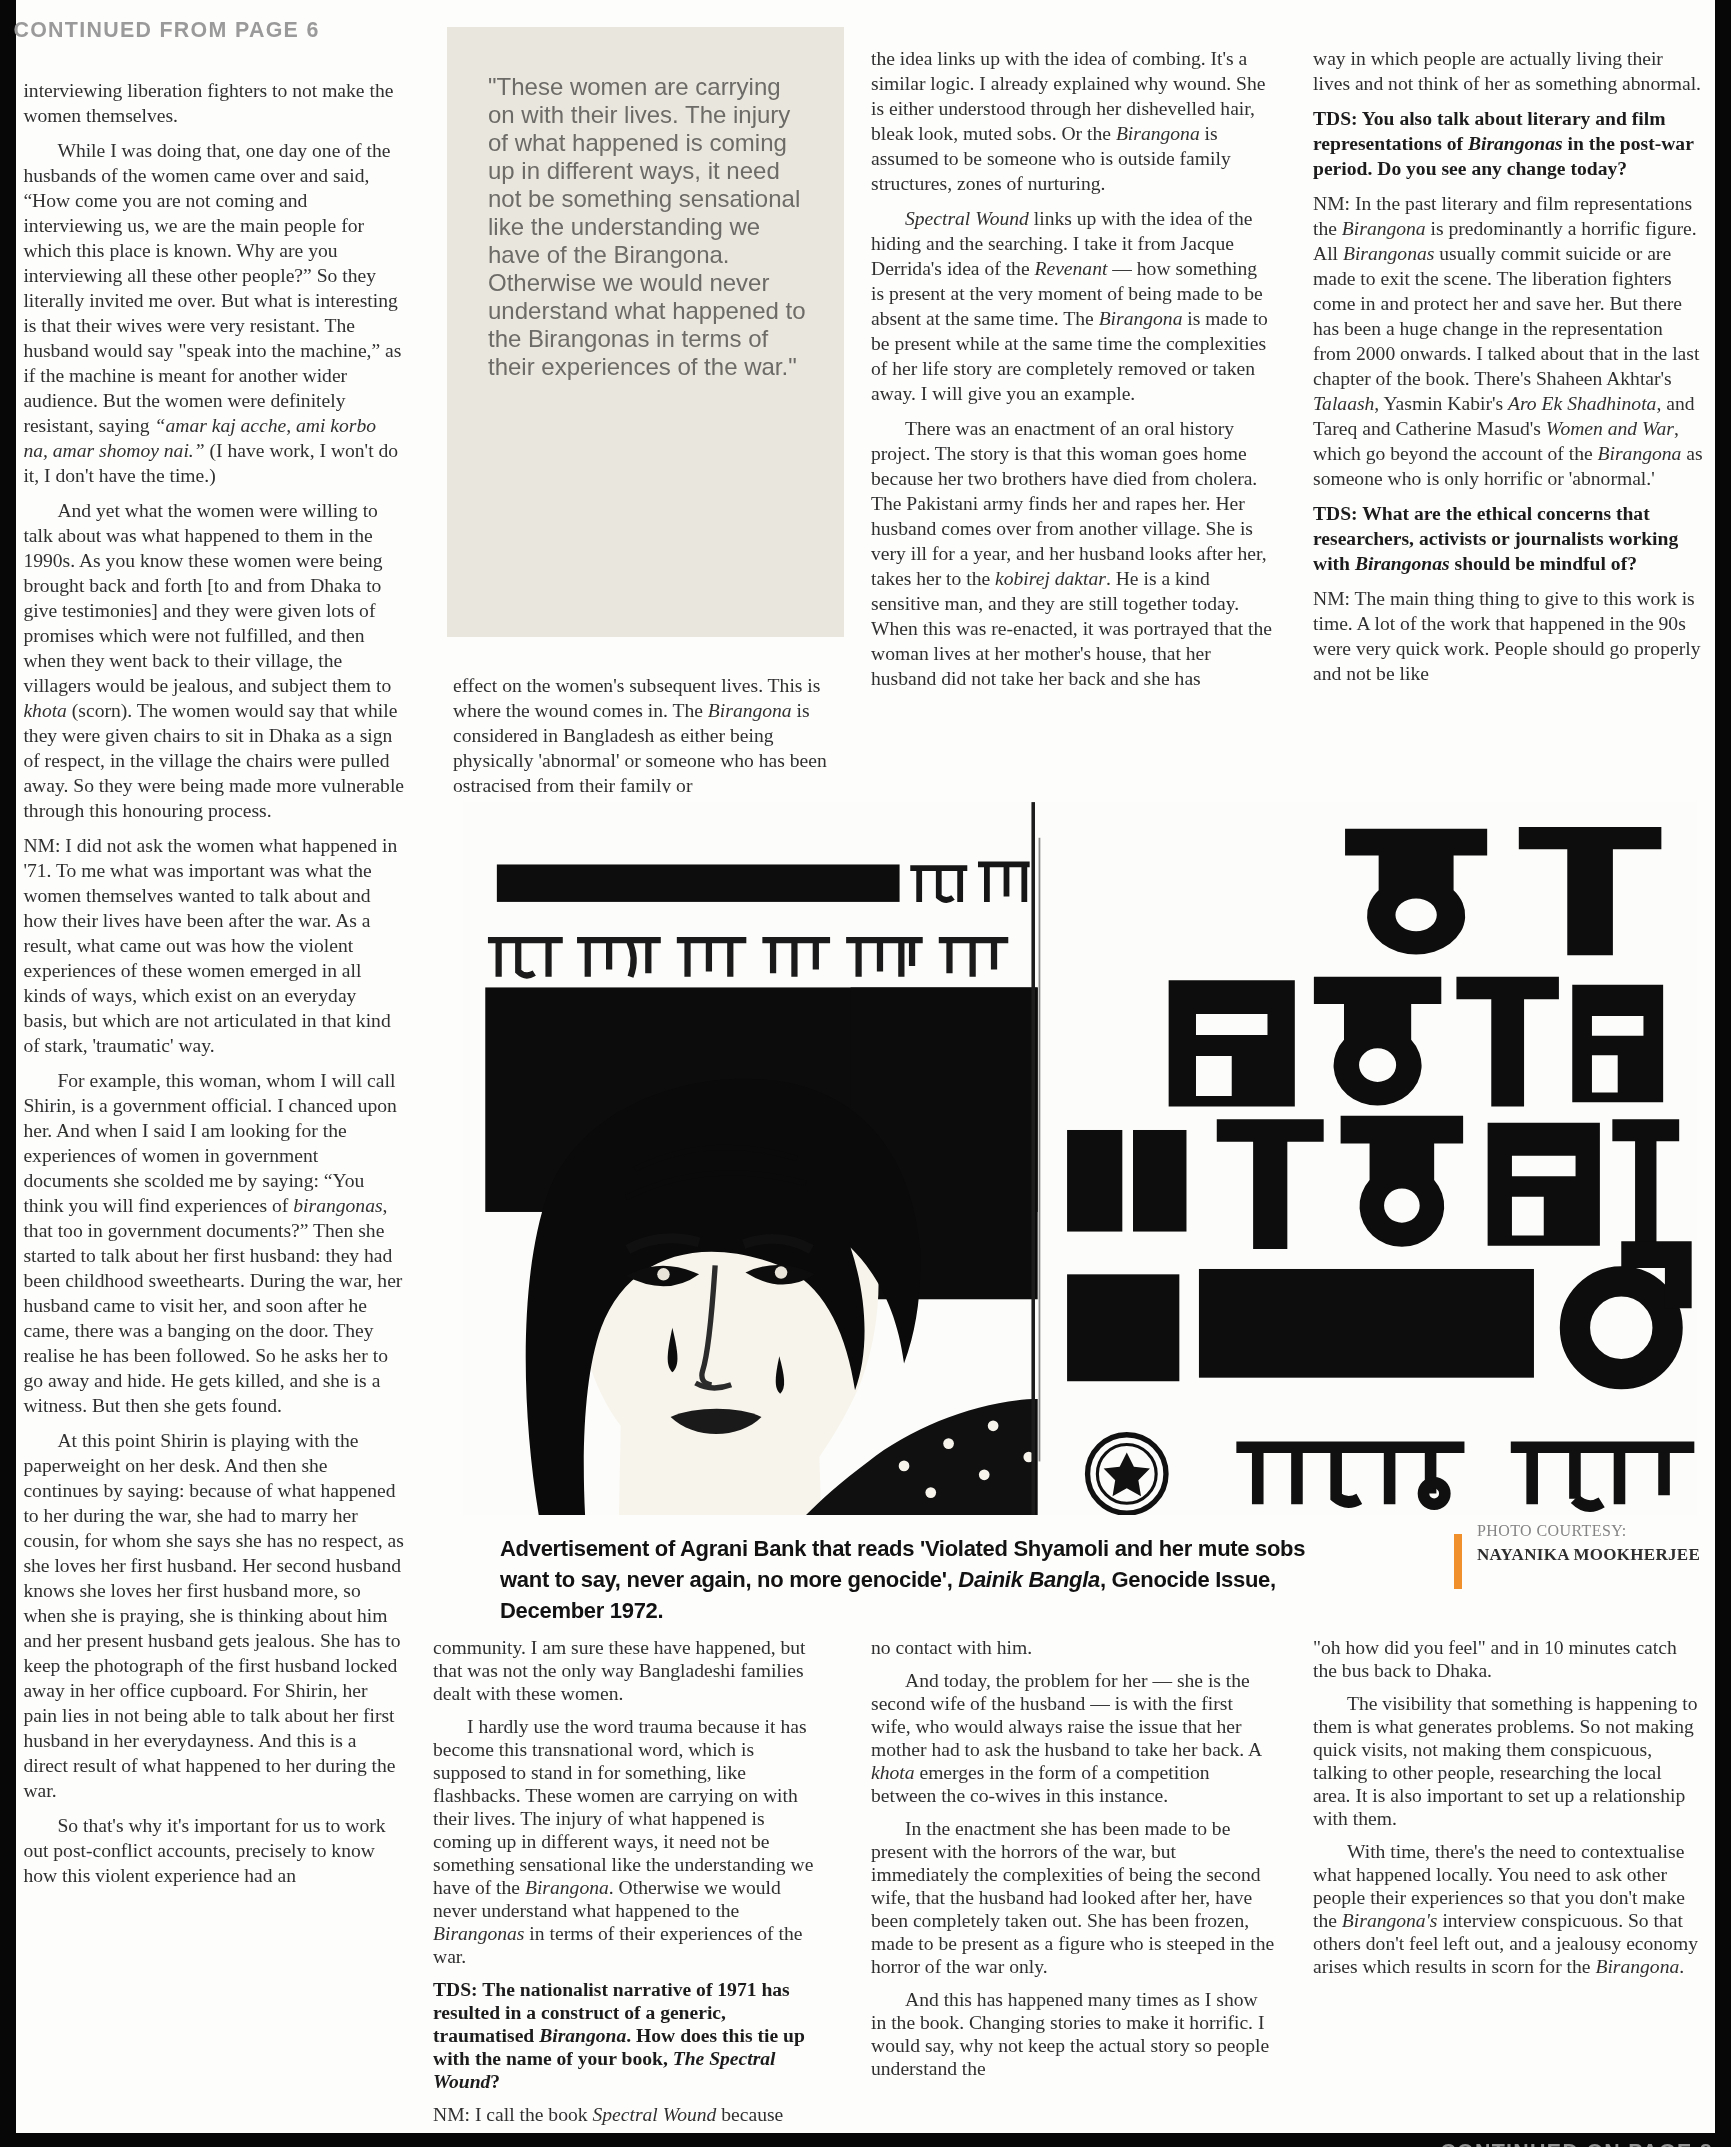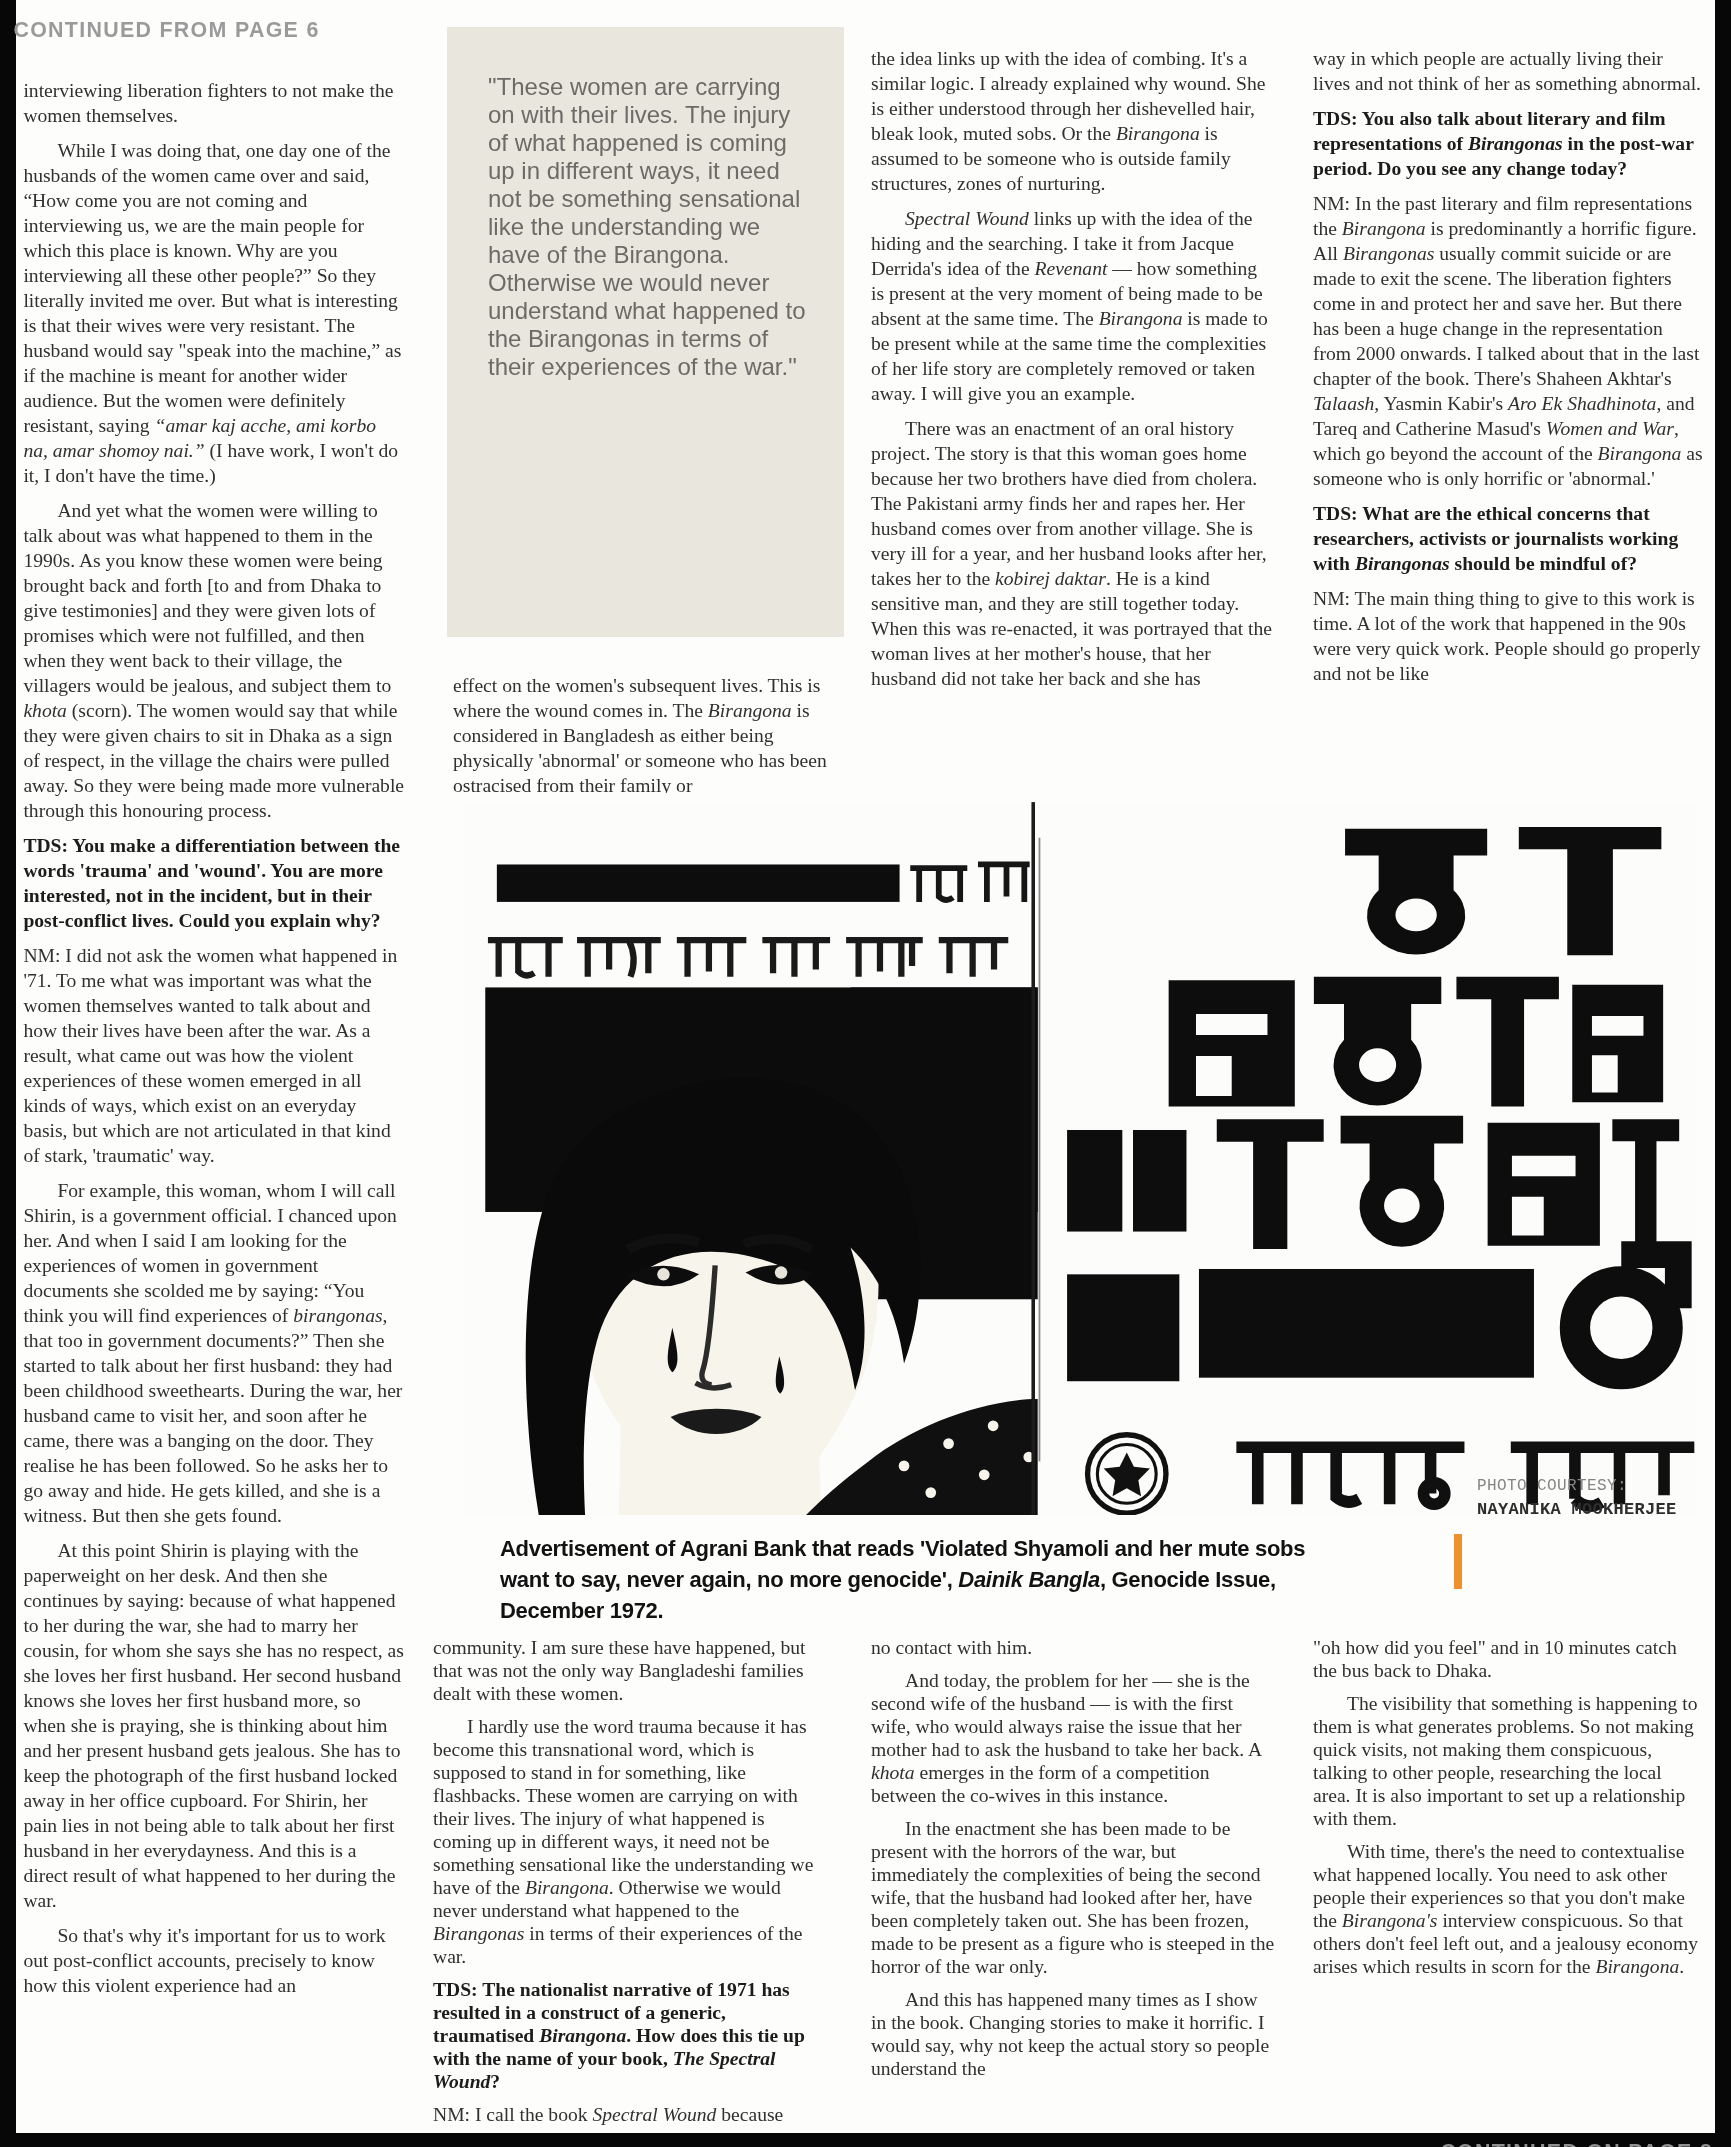--- a/index.html
+++ b/index.html
@@ -28,22 +28,22 @@
     font-family:"Liberation Sans", sans-serif;font-size:24px;line-height:28px;color:#6d6b67;
   }
   .advert{position:absolute;left:463px;top:802px;width:1234px;height:713px;}
   .caption{
     position:absolute;left:500px;top:1533px;width:833px;
     font-family:"Liberation Sans", sans-serif;font-weight:700;font-size:22px;
     line-height:31px;color:#121212;letter-spacing:-0.3px;
   }
   .credit-bar{position:absolute;left:1454px;top:1534px;width:8px;height:55px;}
   .credit{
-    position:absolute;left:1477px;top:1477px;width:250px;
-    font-family:Liberation Mono, monospace;
+    position:absolute;left:1477px;top:1522px;width:250px;
+    font-family:Liberation Serif, serif;
   }
   .credit .label{font-size:16px;color:#848484;letter-spacing:0.4px;display:block;}
   .credit .name{font-size:17px;font-weight:700;color:#2e2e2e;letter-spacing:0.3px;display:block;margin-top:5.3px;}
   .footer-on{left:1303px;top:2096px;width:410px;text-align:right;position:absolute;
     font-family:"Liberation Sans", sans-serif;font-weight:700;font-size:21.4px;
     color:#909090;letter-spacing:1.3px;margin-top:44px;}
 </style>
 </head>
 <body>
 
@@ -51,21 +51,20 @@
 <div class="edge edge-right"></div>
 <div class="edge edge-bottom"></div>
 
 <div class="runhead" style="left:13.4px;top:18px;text-align:right;">CONTINUED FROM PAGE 6</div>
 <div class="footer-on">CONTINUED ON PAGE 8</div>
 
 <div class="colblock" style="left:13.4px;top:68px;width:401px;height:2064px;">
     <p class="para">interviewing liberation fighters to not make the women themselves.</p>
     <p class="para ind">While I was doing that, one day one of the husbands of the women came over and said, “How come you are not coming and interviewing us, we are the main people for which this place is known. Why are you interviewing all these other people?” So they literally invited me over. But what is interesting is that their wives were very resistant. The husband would say "speak into the machine,” as if the machine is meant for another wider audience. But the women were definitely resistant, saying <i>“amar kaj acche, ami korbo na, amar shomoy nai.”</i> (I have work, I won't do it, I don't have the time.)</p>
     <p class="para ind">And yet what the women were willing to talk about was what happened to them in the 1990s. As you know these women were being brought back and forth [to and from Dhaka to give testimonies] and they were given lots of promises which were not fulfilled, and then when they went back to their village, the villagers would be jealous, and subject them to <i>khota</i> (scorn). The women would say that while they were given chairs to sit in Dhaka as a sign of respect, in the village the chairs were pulled away. So they were being made more vulnerable through this honouring process.</p>
-    <p class="para bold">TDS: You make a differentiation between the words 'trauma' and 'wound'. You are more interested, not in the incident, but in their post-conflict lives. Could you explain why?</p>
     <p class="para">NM: I did not ask the women what happened in '71. To me what was important was what the women themselves wanted to talk about and how their lives have been after the war. As a result, what came out was how the violent experiences of these women emerged in all kinds of ways, which exist on an everyday basis, but which are not articulated in that kind of stark, 'traumatic' way.</p>
     <p class="para ind">For example, this woman, whom I will call Shirin, is a government official. I chanced upon her. And when I said I am looking for the experiences of women in government documents she scolded me by saying: “You think you will find experiences of <i>birangonas</i>, that too in government documents?” Then she started to talk about her first husband: they had been childhood sweethearts. During the war, her husband came to visit her, and soon after he came, there was a banging on the door. They realise he has been followed. So he asks her to go away and hide. He gets killed, and she is a witness. But then she gets found.</p>
     <p class="para ind">At this point Shirin is playing with the paperweight on her desk. And then she continues by saying:  because of what happened to her during the war, she had to marry her cousin, for whom she says she has no respect, as she loves her first husband. Her second husband knows she loves her first husband more, so when she is praying, she is thinking about him and her present husband gets jealous. She has to keep the photograph of the first husband locked away in her office cupboard. For Shirin, her pain lies in not being able to talk about her first husband in her everydayness. And this is a direct result of what happened to her during the war.</p>
     <p class="para ind">So that's why it's important for us to work out post-conflict accounts, precisely to know how this violent experience had an</p>
   </div>
 
 <div class="quotebox">
   <div class="qtext">"These women are carrying on with their lives. The injury of what happened is coming up in different ways, it need not be something sensational like the understanding we have of the Birangona. Otherwise we would never understand what happened to the Birangonas in terms of their experiences of the war."</div>
 </div>
 <div class="colblock" style="left:443px;top:663px;width:406px;height:130px;">

